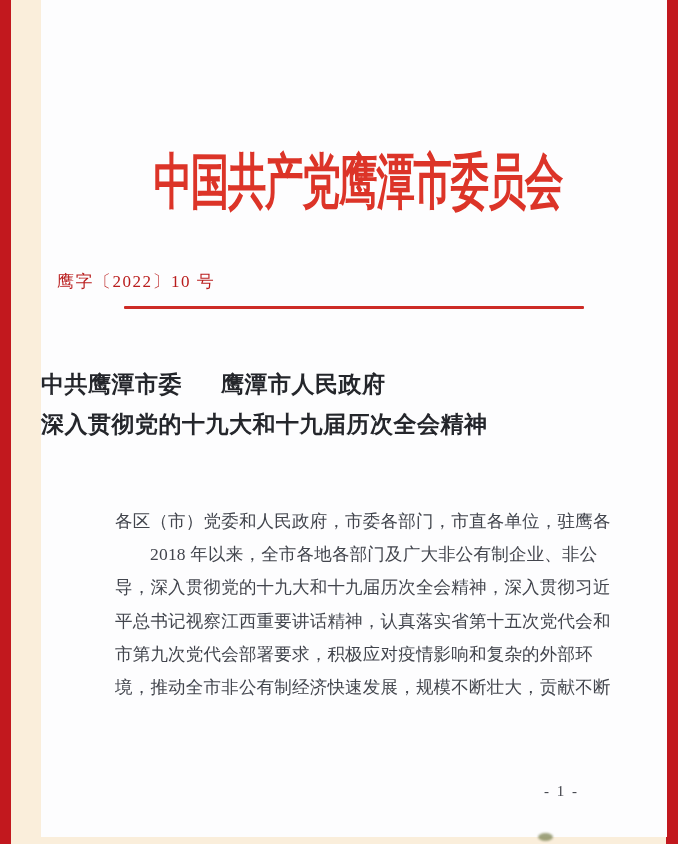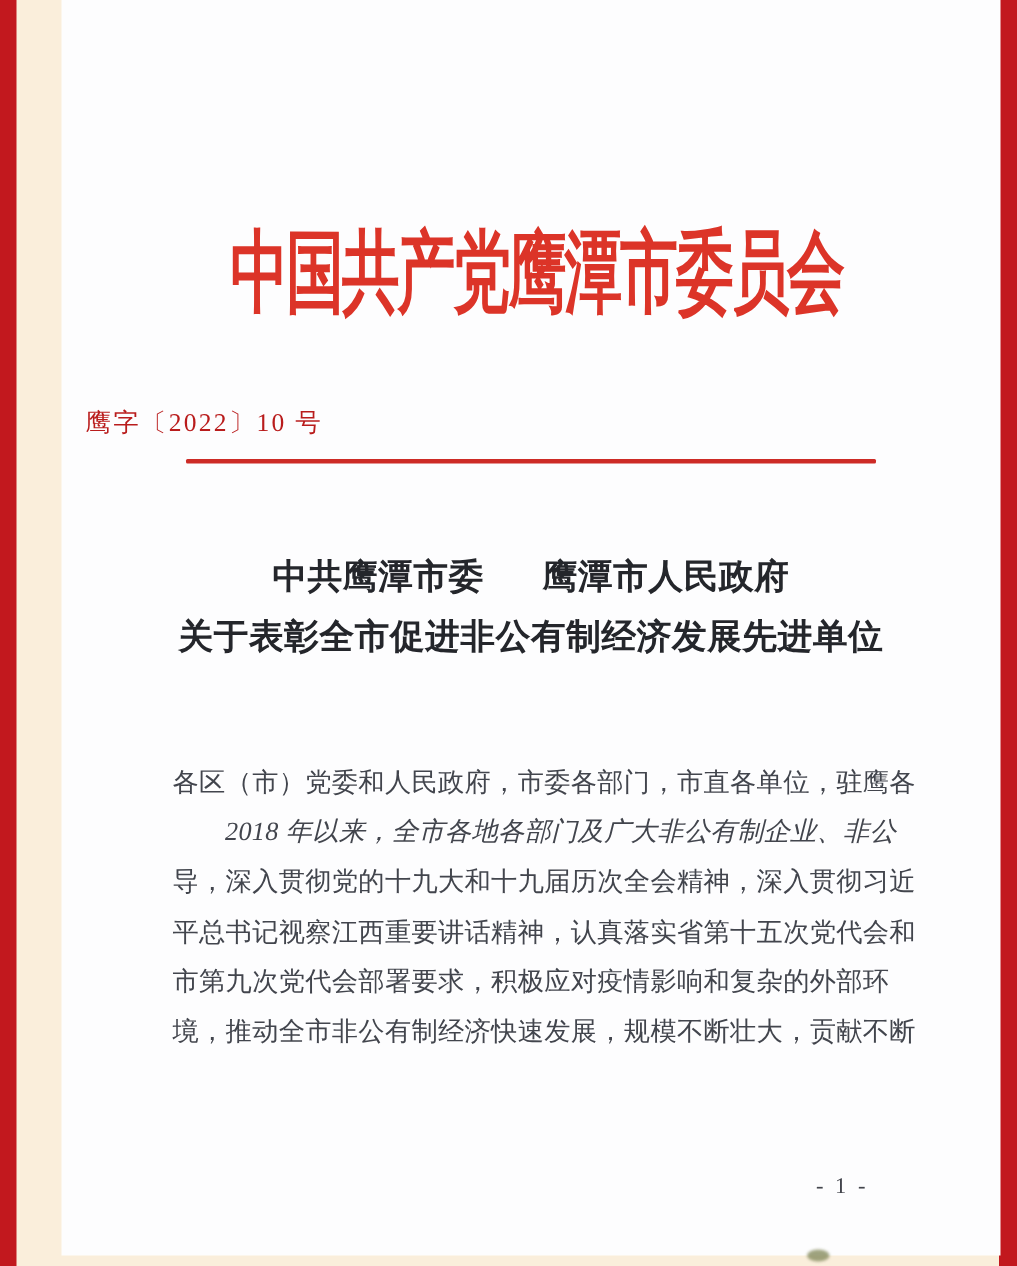--- a/index.html
+++ b/index.html
@@ -64,21 +64,21 @@
     width: 460px;
     height: 3px;
     background: #cd2b26;
     border-radius: 1px;
   }
   .doc-title {
     position: absolute;
     top: 365px;
     left: 0;
     width: 100%;
-    text-align: center;
+    text-align: left;
     font-weight: bold;
     color: #24262b;
     font-size: 23px;
     line-height: 39.5px;
     letter-spacing: 0.5px;
   }
   .doc-title .line { white-space: nowrap; }
   .title-gap {
     display: inline-block;
     width: 1.7em;
@@ -87,21 +87,21 @@
     position: absolute;
     top: 505px;
     left: 74px;
     width: 480px;
     font-size: 17.5px;
     line-height: 33.2px;
     color: #42454d;
     letter-spacing: 0.2px;
   }
   .body-text .line { white-space: nowrap; }
-  .body-text .indent { text-indent: 2em; font-style: italic; }
+  .body-text .indent { text-indent: 2em; }
   .page-number {
     position: absolute;
     top: 783px;
     right: 88px;
     font-size: 15px;
     letter-spacing: 2px;
     color: #43454c;
   }
   .smudge {
     position: absolute;
@@ -125,21 +125,21 @@
   <div class="org-title">中国共产党鹰潭市委员会</div>
 
   <div class="doc-number">鹰字〔2022〕10 号</div>
 
   <div class="red-rule"></div>
 
   <div class="doc-title">
     <div class="line">
       <span>中共鹰潭市委</span><span class="title-gap"></span><span>鹰潭市人民政府</span>
     </div>
-    <div class="line">关于表彰全市促进非公有制经济发展先进单位</div>
+    <div class="line">深入贯彻党的十九大和十九届历次全会精神</div>
   </div>
 
   <div class="body-text">
     <div class="line">各区（市）党委和人民政府，市委各部门，市直各单位，驻鹰各</div>
     <div class="line indent">2018 年以来，全市各地各部门及广大非公有制企业、非公</div>
     <div class="line">导，深入贯彻党的十九大和十九届历次全会精神，深入贯彻习近</div>
     <div class="line">平总书记视察江西重要讲话精神，认真落实省第十五次党代会和</div>
     <div class="line">市第九次党代会部署要求，积极应对疫情影响和复杂的外部环</div>
     <div class="line">境，推动全市非公有制经济快速发展，规模不断壮大，贡献不断</div>
   </div>

